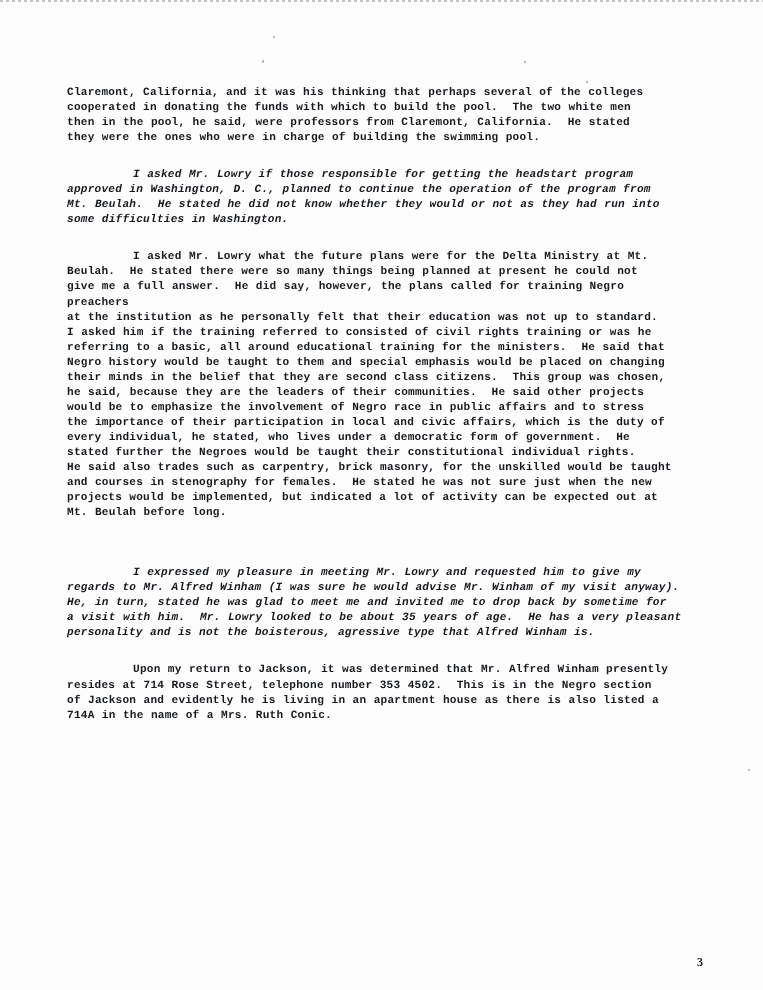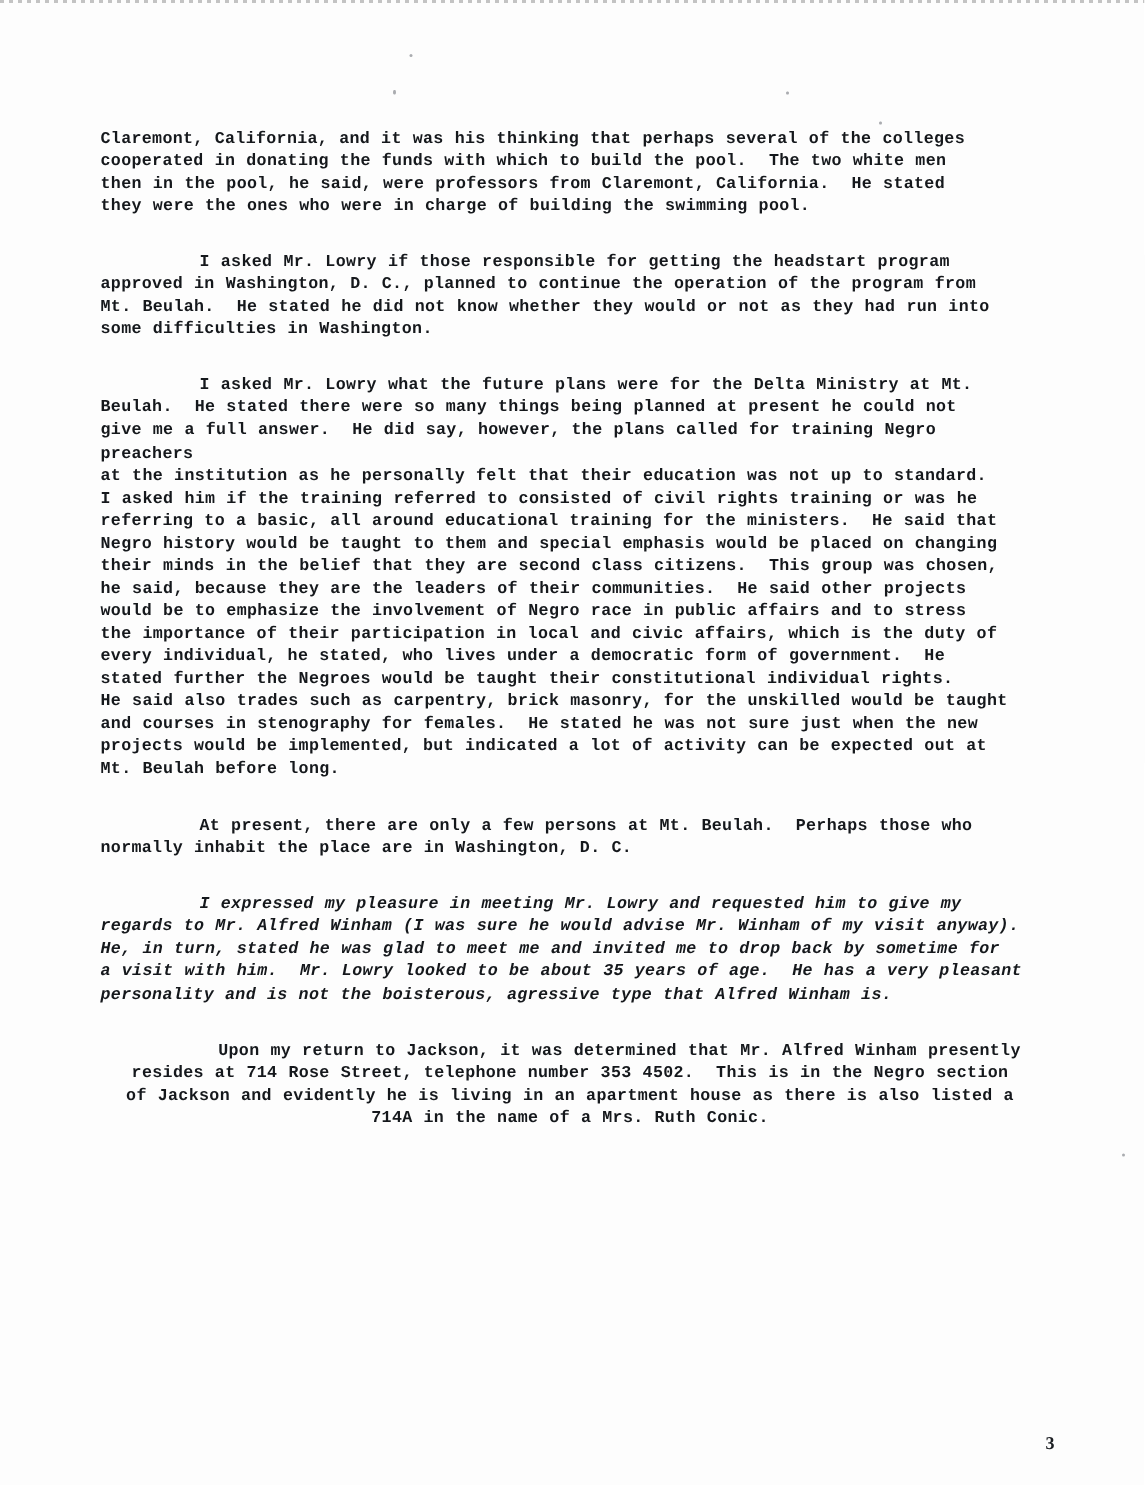--- a/index.html
+++ b/index.html
@@ -98,21 +98,21 @@
 
   <div id="typescript">
 
     <p class="para">Claremont, California, and it was his thinking that perhaps several of the colleges
 cooperated in donating the funds with which to build the pool.  The two white men
 then in the pool, he said, were professors from Claremont, California.  He stated
 they were the ones who were in charge of building the swimming pool.</p>
 
     <div class="gap-sm"></div>
 
-    <p class="para" style="text-indent: 66px;">I asked Mr. Lowry if those responsible for getting the headstart program
+    <p class="para" style="text-indent: 66px; font-style: italic;">I asked Mr. Lowry if those responsible for getting the headstart program
 approved in Washington, D. C., planned to continue the operation of the program from
 Mt. Beulah.  He stated he did not know whether they would or not as they had run into
 some difficulties in Washington.</p>
 
     <div class="gap-sm"></div>
 
     <p class="para" style="text-indent: 66px;">I asked Mr. Lowry what the future plans were for the Delta Ministry at Mt.
 Beulah.  He stated there were so many things being planned at present he could not
 give me a full answer.  He did say, however, the plans called for training Negro preachers
 at the institution as he personally felt that their education was not up to standard.
@@ -125,34 +125,32 @@
 the importance of their participation in local and civic affairs, which is the duty of
 every individual, he stated, who lives under a democratic form of government.  He
 stated further the Negroes would be taught their constitutional individual rights.
 He said also trades such as carpentry, brick masonry, for the unskilled would be taught
 and courses in stenography for females.  He stated he was not sure just when the new
 projects would be implemented, but indicated a lot of activity can be expected out at
 Mt. Beulah before long.</p>
 
     <div class="gap-md"></div>
 
-    <p class="para" style="text-indent: 66px;">At present, there are only a few persons at Mt. Beulah.  Perhaps those who
-normally inhabit the place are in Washington, D. C.</p>
 
     <div class="gap-sm"></div>
 
     <p class="para" style="text-indent: 66px; font-style: italic;">I expressed my pleasure in meeting Mr. Lowry and requested him to give my
 regards to Mr. Alfred Winham (I was sure he would advise Mr. Winham of my visit anyway).
 He, in turn, stated he was glad to meet me and invited me to drop back by sometime for
 a visit with him.  Mr. Lowry looked to be about 35 years of age.  He has a very pleasant
 personality and is not the boisterous, agressive type that Alfred Winham is.</p>
 
     <div class="gap-sm"></div>
 
-    <p class="para" style="text-indent: 66px; text-align: center;">Upon my return to Jackson, it was determined that Mr. Alfred Winham presently
+    <p class="para" style="text-indent: 66px;">Upon my return to Jackson, it was determined that Mr. Alfred Winham presently
 resides at 714 Rose Street, telephone number 353 4502.  This is in the Negro section
 of Jackson and evidently he is living in an apartment house as there is also listed a
 714A in the name of a Mrs. Ruth Conic.</p>
 
     <div class="gap-sm"></div>
 
 
   </div>
 
   <div id="folio">3</div>

